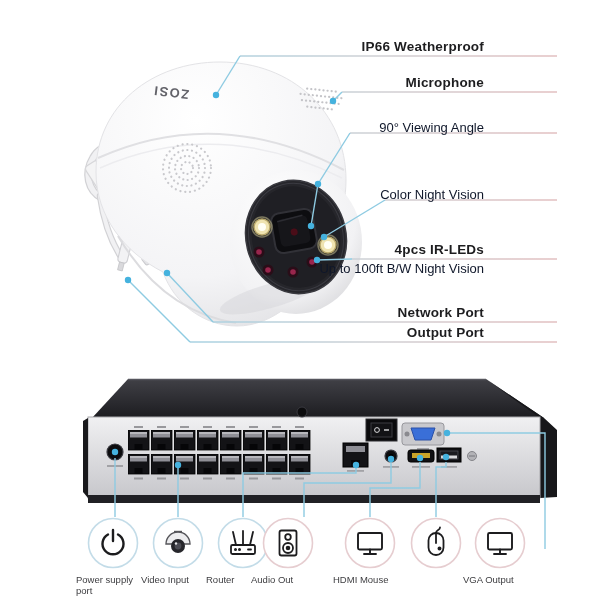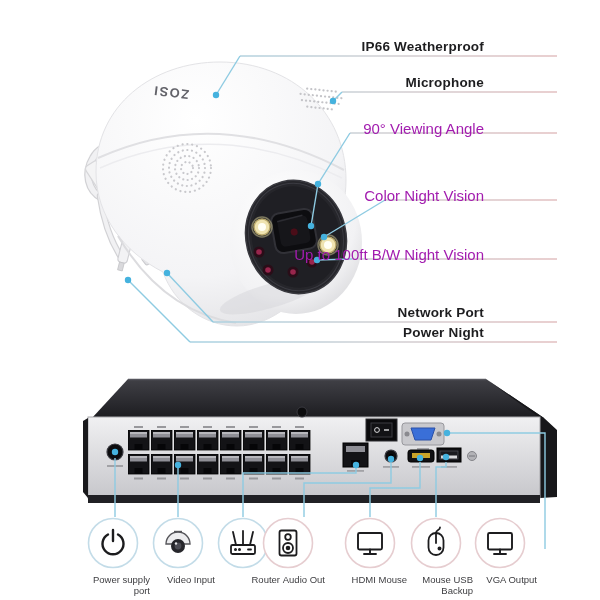--- a/index.html
+++ b/index.html
@@ -2,25 +2,25 @@
 <html><head>
 <meta charset="utf-8">
 <style>
   html,body{margin:0;padding:0;}
   body{width:600px;height:600px;background:#ffffff;position:relative;overflow:hidden;
        font-family:"Liberation Sans", sans-serif;}
   .stage{position:absolute;left:0;top:0;width:600px;height:600px;}
   svg{display:block;}
   .callout{position:absolute;right:116px;text-align:right;}
   .callout .t{font-weight:bold;font-size:13.5px;color:#1d1d1f;letter-spacing:.2px;white-space:nowrap;}
-  .callout .s{font-size:15px;color:#a21caf;margin-top:4px;white-space:nowrap;}
+  .callout .s{font-size:13px;color:#0f172a;margin-top:4px;white-space:nowrap;}
   .brand-logo{position:absolute;left:146px;top:85px;width:50px;text-align:center;
       font-size:13px;font-weight:bold;color:#63636a;letter-spacing:1.5px;
       transform:rotate(187deg);}
-  .legend-item{position:absolute;top:517px;width:74px;text-align:right;}
+  .legend-item{position:absolute;top:517px;width:74px;text-align:left;}
   .legend-item svg{margin:0 auto;}
   .legend-item .lbl{margin-top:5px;font-size:9.5px;line-height:1.2;color:#3d3d40;}
 </style>
 </head>
 <body>
 
 <svg class="stage" width="600" height="600" viewBox="0 0 600 600">
   <defs>
     <radialGradient id="bodyG" cx="40%" cy="22%" r="85%">
       <stop offset="0%" stop-color="#ffffff"></stop>
@@ -268,27 +268,28 @@
 <div class="callout" style="top:75px">
   <div class="t">Microphone</div>
 </div>
 <div class="callout" style="top:116px">
   <div class="s">90° Viewing Angle</div>
 </div>
 <div class="callout" style="top:183px">
   <div class="s">Color Night Vision</div>
 </div>
 <div class="callout" style="top:242px">
+  <div class="t">4pcs IR-LEDs</div>
   <div class="s">Up to 100ft B/W Night Vision</div>
 </div>
 <div class="callout" style="top:305px">
   <div class="t">Network Port</div>
 </div>
 <div class="callout" style="top:325px">
-  <div class="t">Power Night</div>
+  <div class="t">Output Port</div>
 </div>
 
 <div class="legend-item" style="left:76px">
   <svg width="52" height="52" viewBox="0 0 52 52">
     <circle cx="26" cy="26" r="24.5" fill="#ffffff" stroke-width="1.6" stroke="#c3dce8"></circle>
     <g fill="none" stroke="#1c1c1e" stroke-width="2.4" stroke-linecap="round">
       <path d="M 21,17.5 A 10.5,10.5 0 1 0 31,17.5"></path>
       <line x1="26" y1="13" x2="26" y2="24"></line>
     </g>
   </svg>
@@ -353,21 +354,20 @@
 <div class="legend-item" style="left:399px">
   <svg width="52" height="52" viewBox="0 0 52 52">
     <circle cx="26" cy="26" r="24.5" fill="#ffffff" stroke-width="1.6" stroke="#e6cdd0"></circle>
     <g fill="none" stroke="#1c1c1e" stroke-width="1.8" stroke-linecap="round">
       <rect x="18.5" y="16" width="15" height="22" rx="7.5"></rect>
       <line x1="26" y1="16" x2="26" y2="26"></line>
       <path d="M 26,16 C 26,12.5 30,13.5 30,10.5"></path>
       <circle cx="29.5" cy="31.5" r="1.1" fill="#1c1c1e"></circle>
     </g>
   </svg>
-  <div class="lbl">Mouse USB Backup</div>
 </div>
 
 <div class="legend-item" style="left:463px">
   <svg width="52" height="52" viewBox="0 0 52 52">
     <circle cx="26" cy="26" r="24.5" fill="#ffffff" stroke-width="1.6" stroke="#e6cdd0"></circle>
     <g fill="none" stroke="#1c1c1e" stroke-width="1.9" stroke-linecap="round">
       <rect x="14" y="16" width="24" height="16.5" rx="1.5"></rect>
       <line x1="26" y1="32.5" x2="26" y2="36.5"></line>
       <line x1="20" y1="37" x2="32" y2="37"></line>
     </g>

